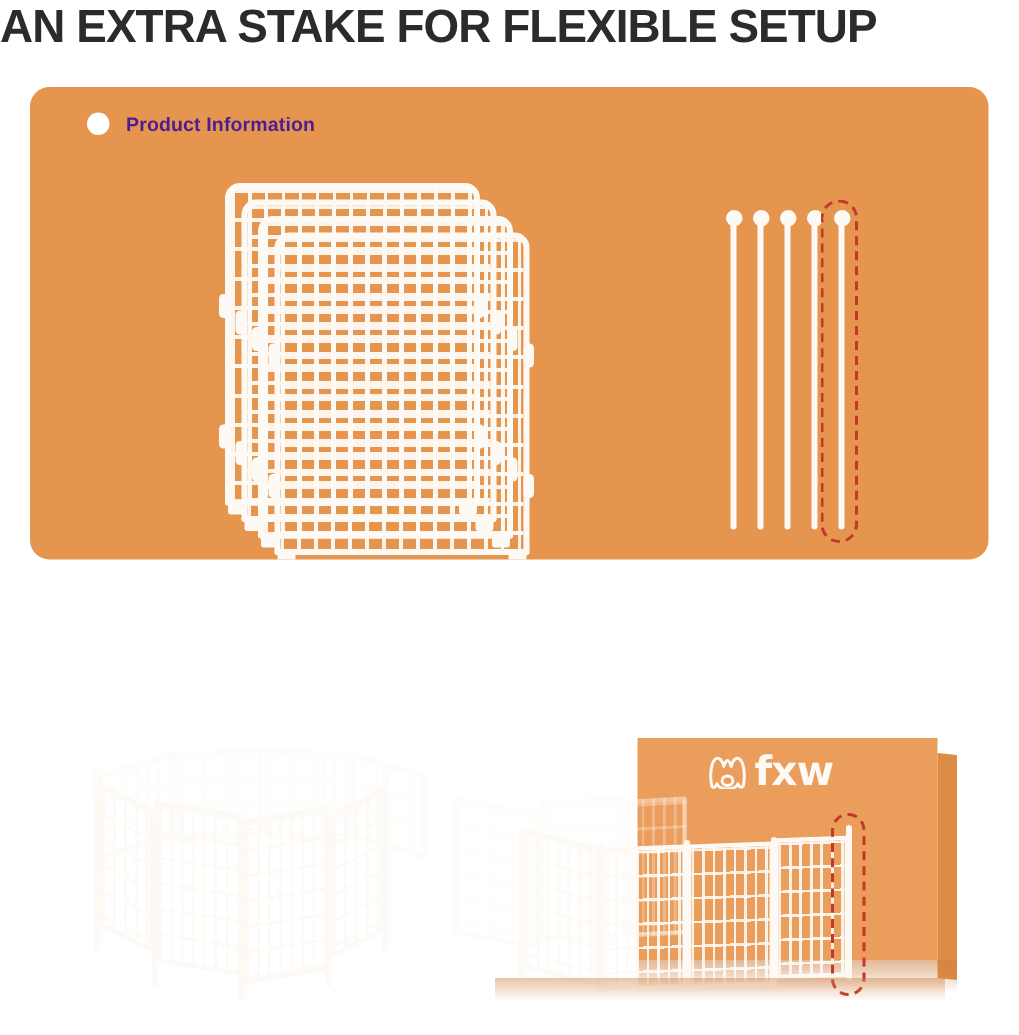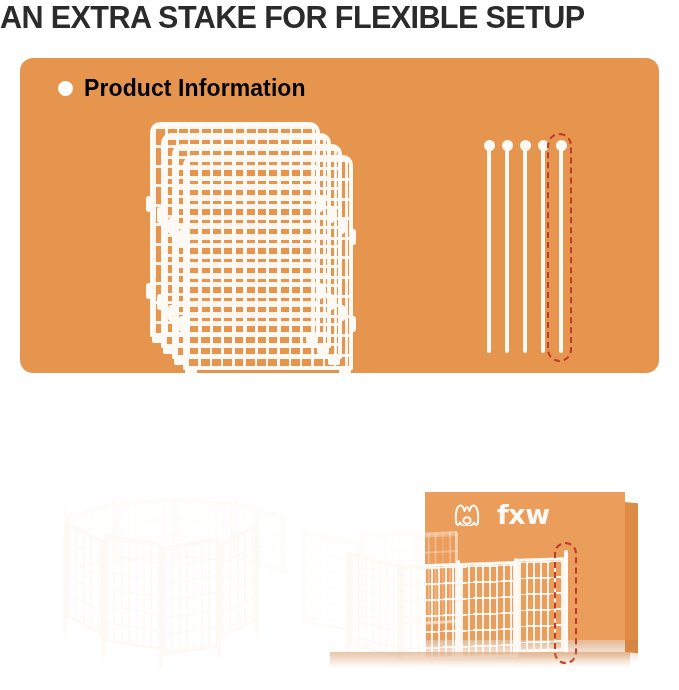--- a/index.html
+++ b/index.html
@@ -39,21 +39,21 @@
   .panel-head{position:absolute;display:flex;align-items:center;}
   #head-product{left:38px;top:17px;}
   #head-flexible{left:38px;top:14px;}
 
   .bullet{
     width:15px;height:15px;border-radius:50%;
     background:#ffffff;flex:0 0 auto;
     margin-right:11px;
   }
   .panel-title{
-    font-size:23px;font-weight:bold;color:#000000;
+    font-size:13px;font-weight:bold;color:#4c1d95;
     letter-spacing:0.1px;white-space:nowrap;
   }
   .panel-sub{
     position:absolute;left:64px;top:46px;
     font-size:13.2px;color:#231f1c;white-space:nowrap;
     letter-spacing:0.05px;
   }
 
   
   .stack{position:absolute;left:130px;top:42px;width:250px;height:270px;}
@@ -117,21 +117,21 @@
   .wall-side{
     position:absolute;left:295px;top:32px;width:13px;height:150px;
     background:#dd8c45;
     transform:skewY(6deg);transform-origin:left top;
   }
   .wall-shadow{
     position:absolute;left:95px;top:170px;width:213px;height:22px;
     background:linear-gradient(to bottom,rgba(205,126,62,.55),rgba(230,149,79,0));
   }
   .logo{
-    position:absolute;left:124px;top:34px;display:flex;align-items:center;gap:17px;
+    position:absolute;left:142px;top:34px;display:flex;align-items:center;gap:5px;
   }
   .logo-mark{width:26px;height:22px;}
   .logo-text{
     font-size:27px;font-weight:bold;color:#fdfaf6;
     letter-spacing:-0.5px;line-height:22px;
     font-family:"DejaVu Sans", sans-serif;
   }
   .rect-panel{
     position:absolute;box-sizing:border-box;
     border:3px solid #fdfaf6;border-radius:2px;

